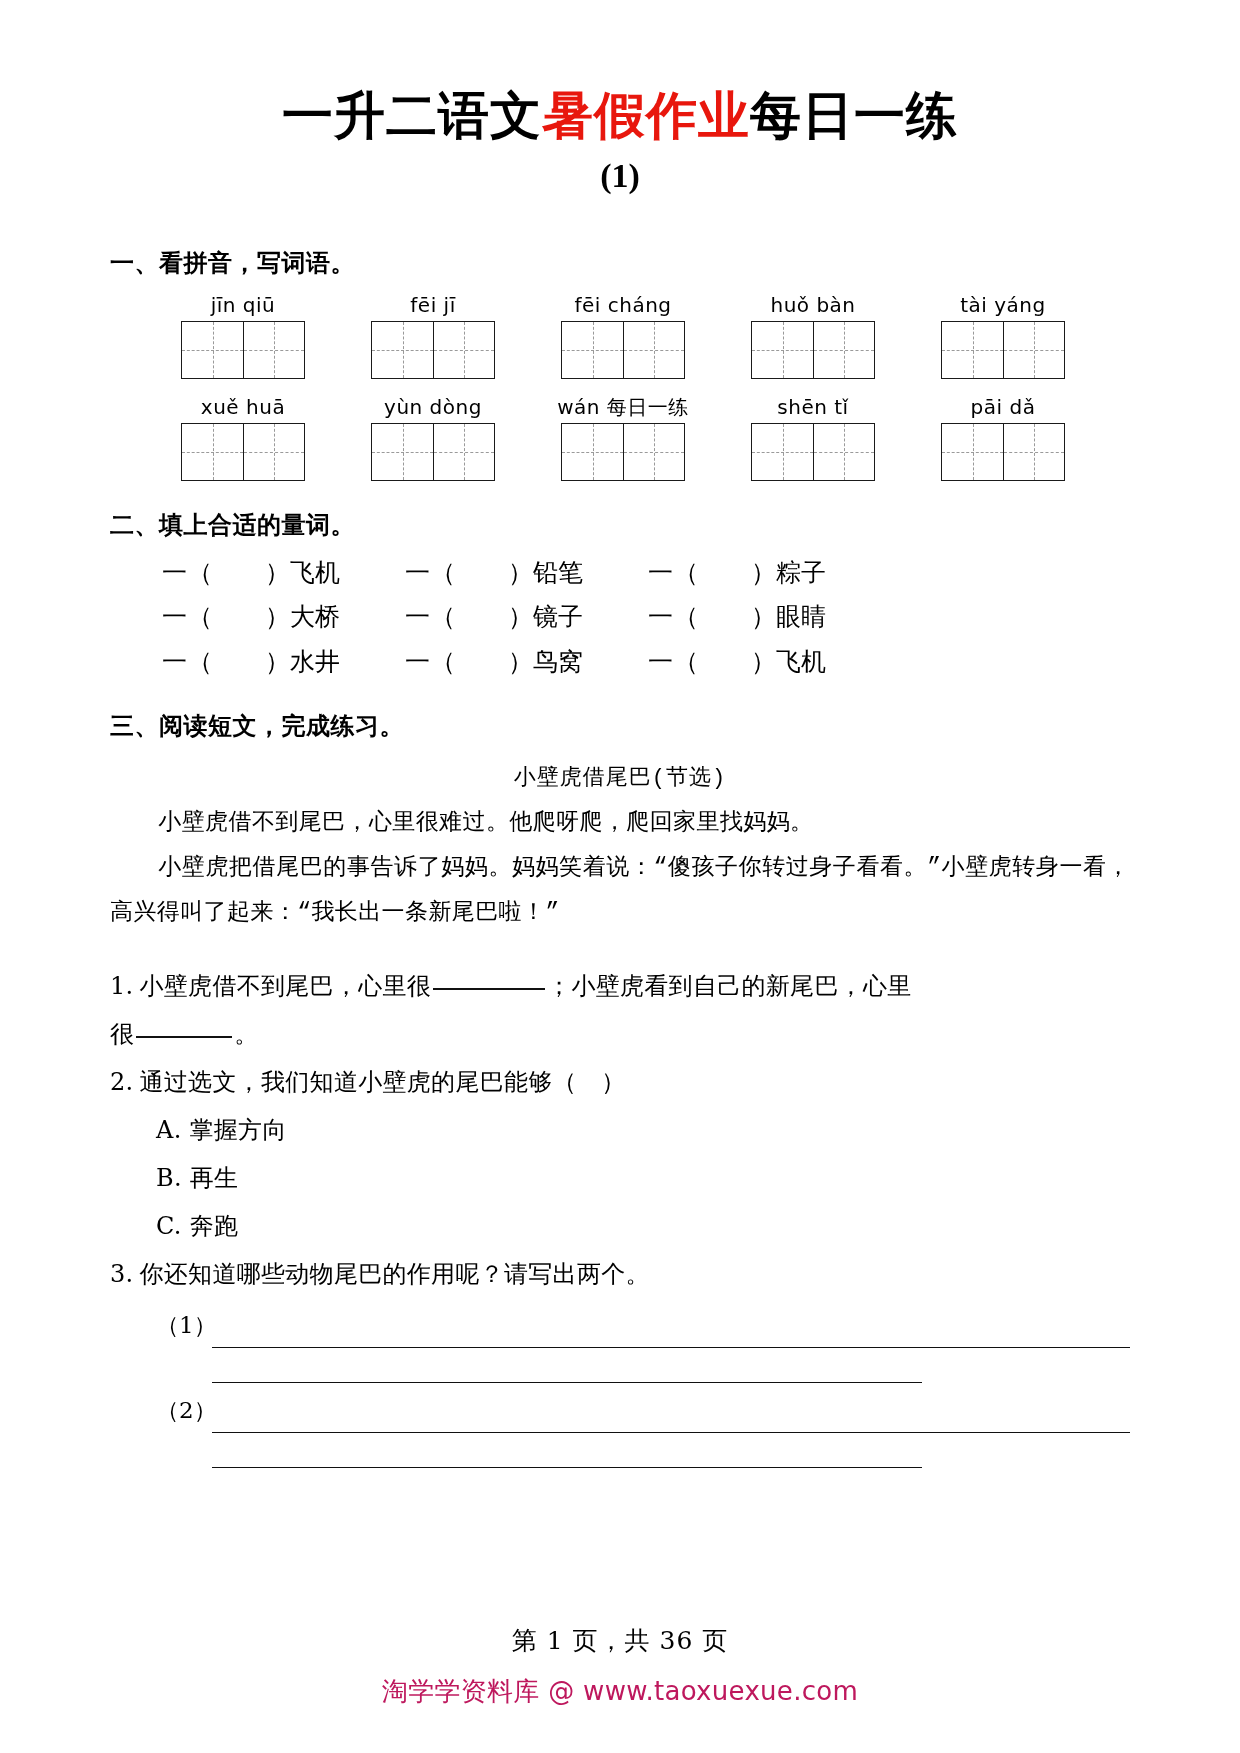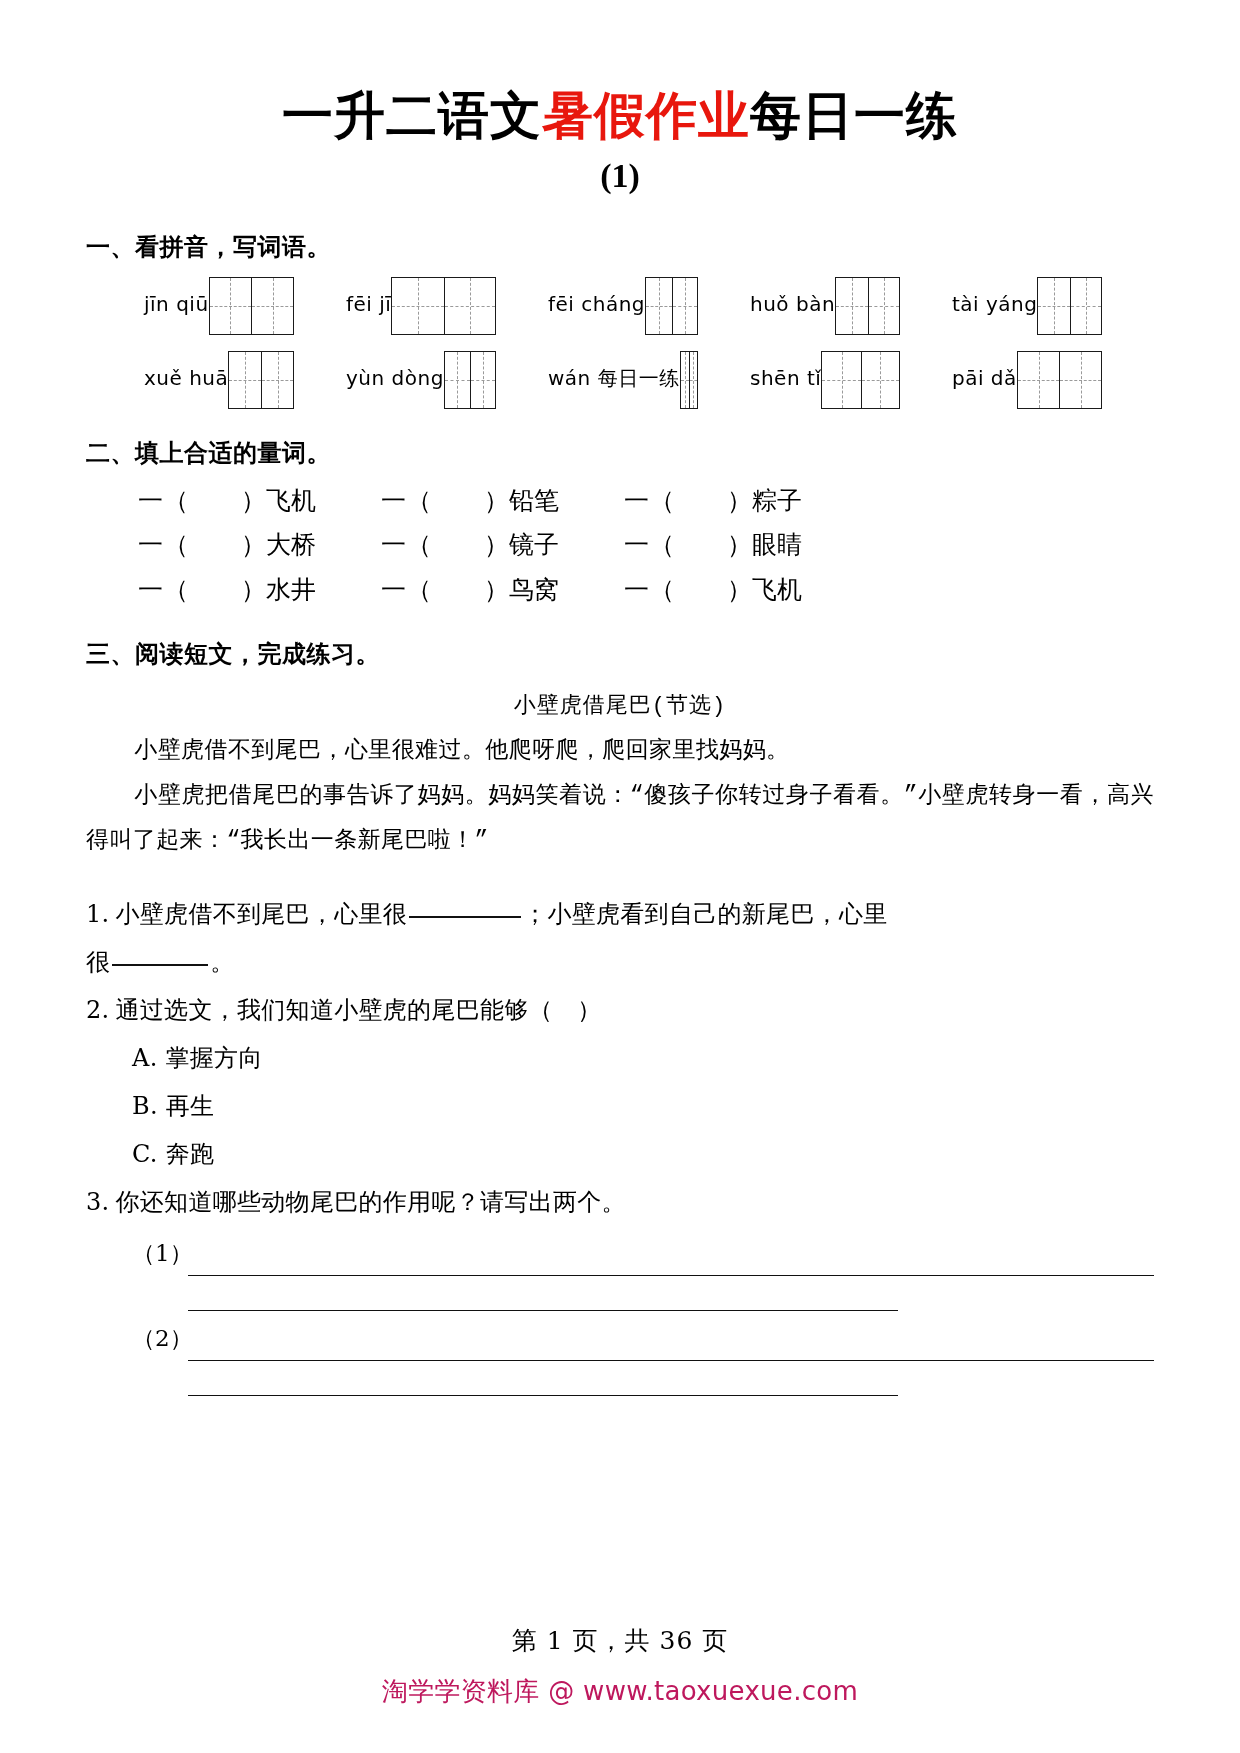--- a/index.html
+++ b/index.html
@@ -12,21 +12,21 @@
     height: 1753px;
     font-family: "Liberation Serif", serif;
     color: #000000;
     position: relative;
     overflow: hidden;
   }
   .page {
     width: 1240px;
     height: 1753px;
     box-sizing: border-box;
-    padding: 0 86px;
+    padding: 0 110px;
     position: relative;
   }
 
   
   .title-block {
     text-align: center;
     padding-top: 86px;
   }
   .main-title {
     font-family: "DejaVu Serif", serif;
@@ -46,39 +46,39 @@
     margin-top: 12px;
   }
 
   
   .section-heading {
     font-family: "DejaVu Serif", serif;
     font-size: 24px;
     font-weight: bold;
     letter-spacing: 0.5px;
   }
-  #sec1-heading { margin-top: 36px; }
+  #sec1-heading { margin-top: 52px; }
   #sec2-heading { margin-top: 28px; }
   #sec3-heading { margin-top: 24px; }
 
   
   .pinyin-block {
     margin-top: 14px;
   }
   .pinyin-row {
     display: flex;
     justify-content: space-between;
     padding: 0 52px 0 58px;
     box-sizing: border-box;
   }
   .pinyin-row.second { margin-top: 16px; align-items: flex-end; }
   .word-cell {
     width: 150px;
     display: flex;
-    flex-direction: row;
+    flex-direction: column;
     align-items: center;
   }
   .pinyin-text {
     font-family: "DejaVu Sans", sans-serif;
     font-size: 20px;
     line-height: 1.25;
     letter-spacing: 0.5px;
     white-space: nowrap;
     margin-bottom: 3px;
   }

